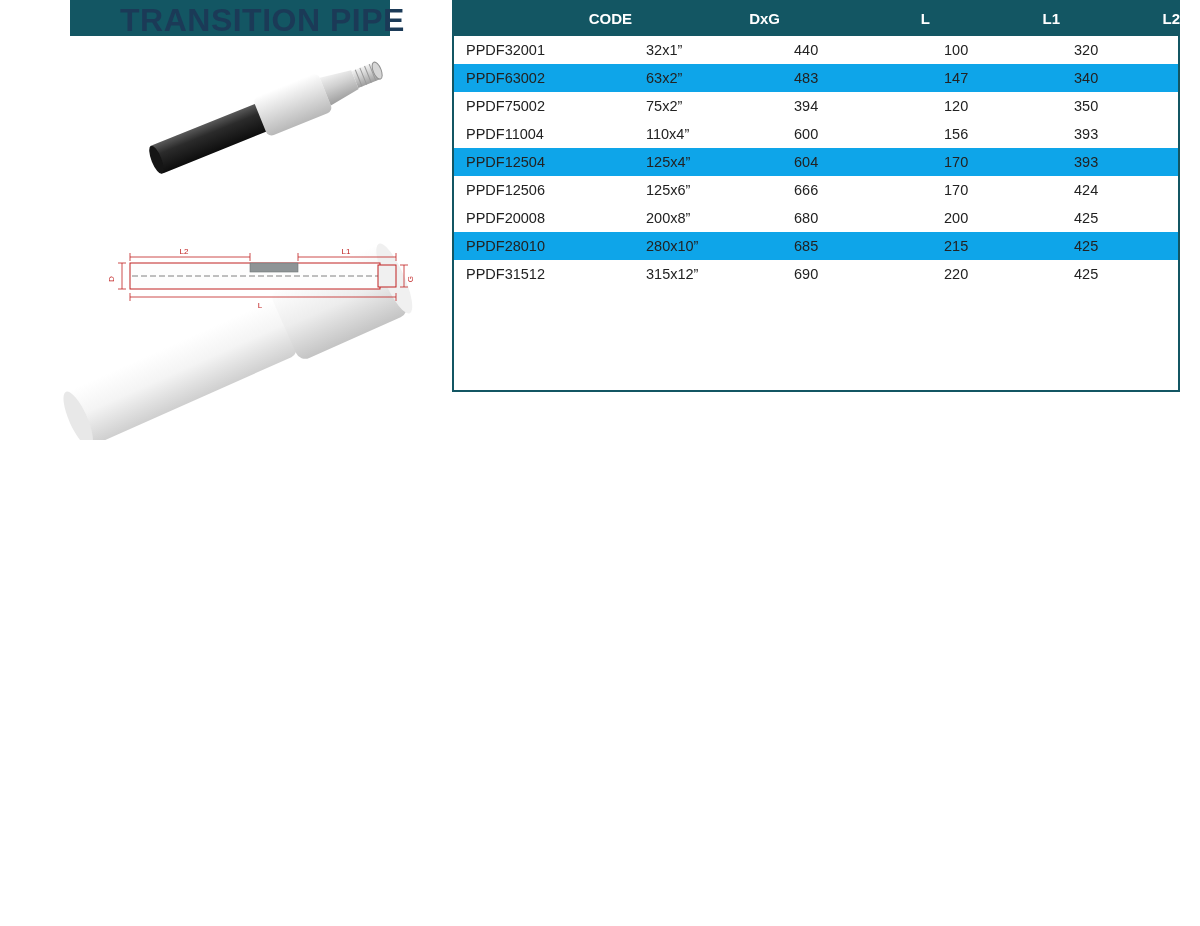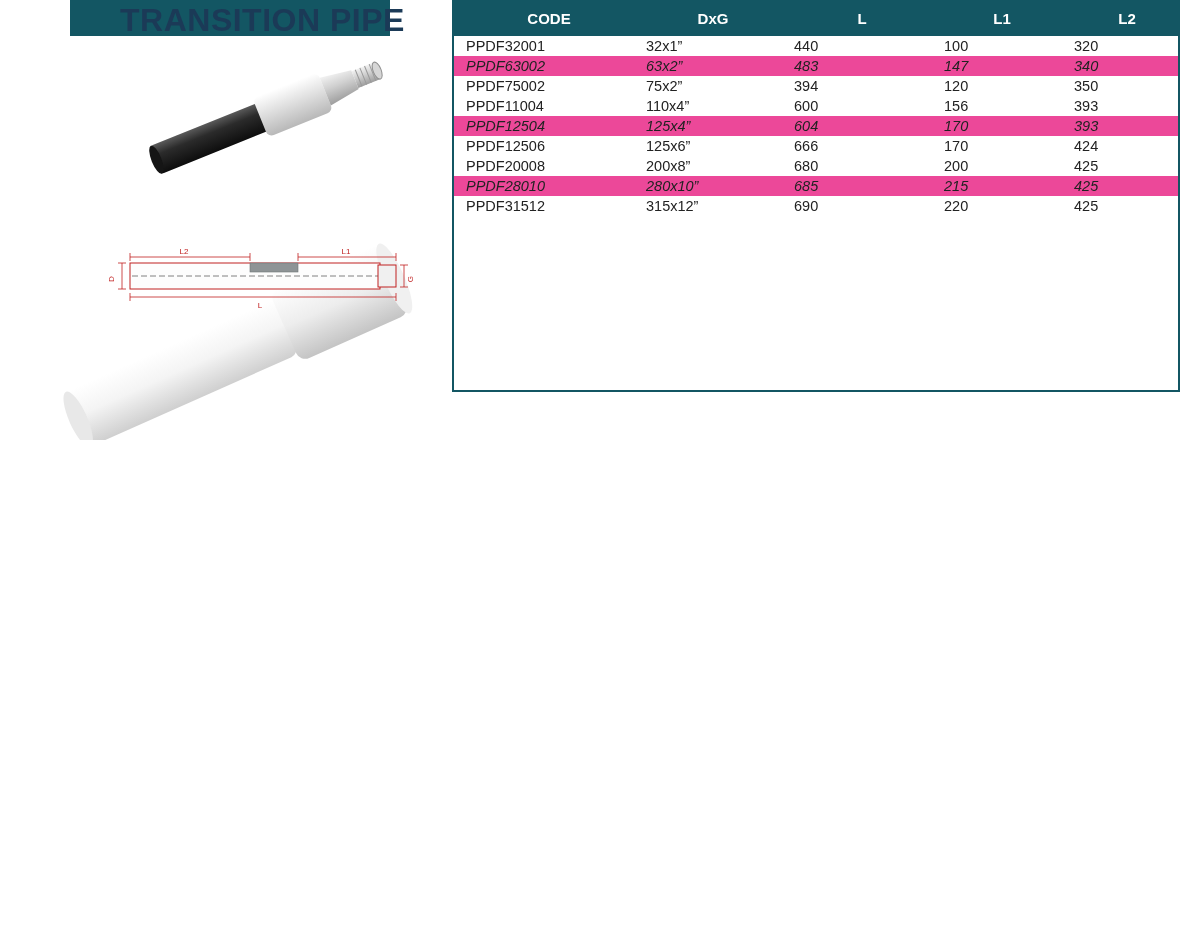--- a/index.html
+++ b/index.html
@@ -74,35 +74,35 @@
   table.spec {
     border-collapse: collapse;
     width: 728px;
     table-layout: fixed;
   }
   table.spec thead th {
     background: #135663;
     color: #ffffff;
     font-size: 15px;
     font-weight: bold;
-    text-align: center;
+    text-align: right;
     height: 36px;
     padding: 0 0 0 14px;
     vertical-align: middle;
   }
   table.spec tbody td {
     font-size: 14.5px;
     color: #222222;
-    height: 20px;
+    height: 28px;
     padding: 0 0 0 14px;
     vertical-align: middle;
     border: none;
   }
   table.spec tbody tr.odd td { background: #ffffff; }
-  table.spec tbody tr.even td { background: #ec4899; font-style: italic; }
+  table.spec tbody tr.even td { background: #0ea5e9; }
 
   .col-code  { width: 180px; }
   .col-dxg   { width: 148px; }
   .col-l     { width: 150px; }
   .col-l1    { width: 130px; }
   .col-l2    { width: 120px; }
 
   
   td.c-l   { padding-left: 30px; }
   td.c-l1  { padding-left: 48px; }

